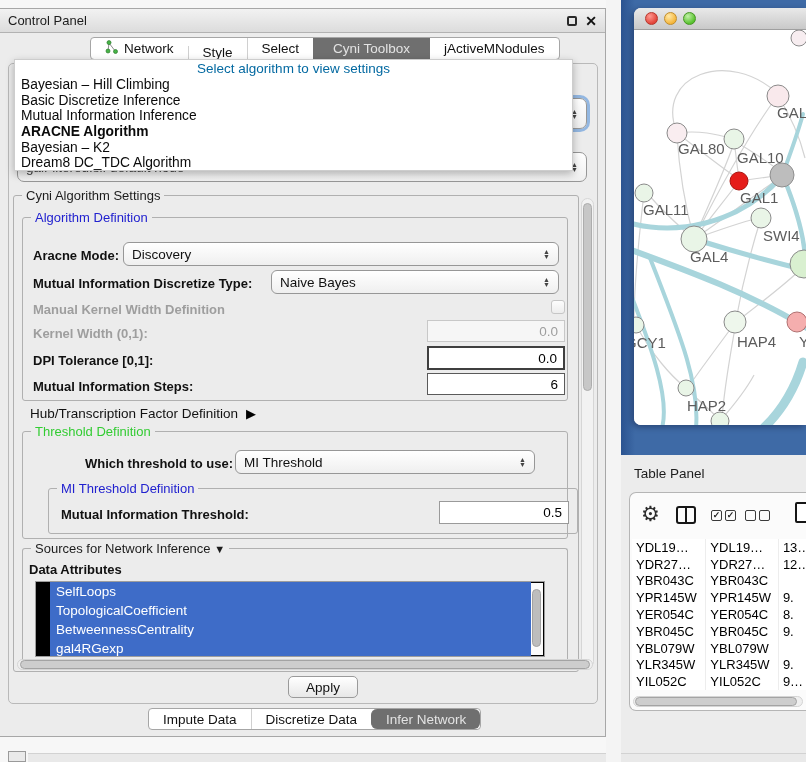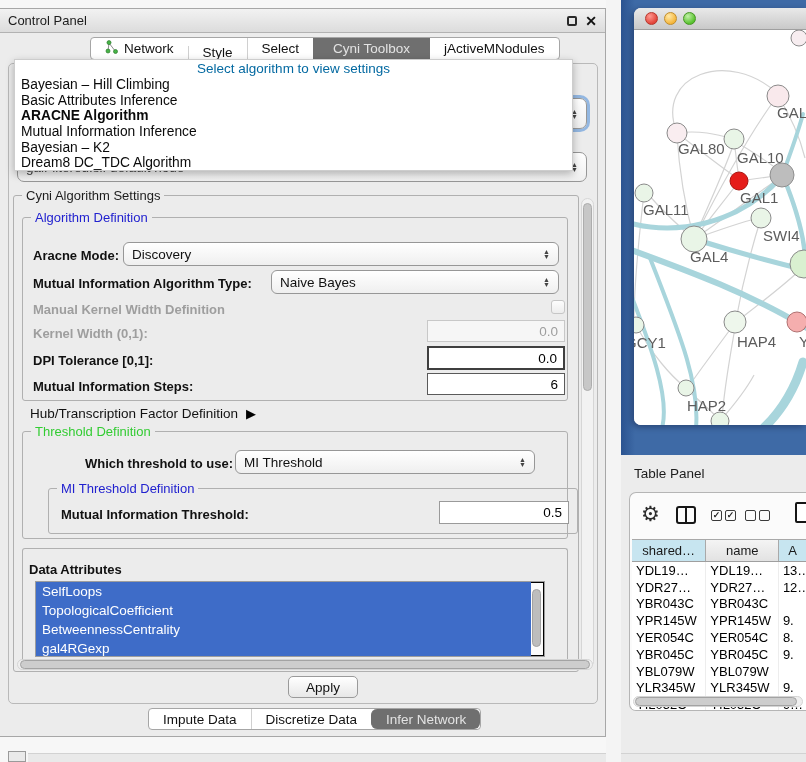--- a/index.html
+++ b/index.html
@@ -59,21 +59,21 @@
   .glabel { font-size:13px; font-weight:bold; color:#9e9e9e; white-space:nowrap; }
 
   .checkbox-dis { width:14px; height:14px; border:1px solid #c6c6c6; border-radius:3px;
                   background:linear-gradient(#fdfdfd,#ededed); }
 
   .vtrack { width:13px; background:#f2f2f2; border:1px solid #d6d6d6; border-radius:7px; }
   .vthumb { position:absolute; left:1px; width:9px; background:#c7c7c7; border:1px solid #adadad; border-radius:5px; }
   .htrack { height:11px; background:#efefef; border:1px solid #d4d4d4; border-radius:6px; }
   .hthumb { position:absolute; top:0px; height:9px; background:#cdcdcd; border:1px solid #a3a3a3; border-radius:5px; }
 
-  .listbox { background:#000000; border:1px solid #9d9d9d; overflow:hidden; }
+  .listbox { background:#000000; border:1px solid #9d9d9d; overflow:hidden;padding-left:14px; }
   .src-item { height:19px; line-height:19px; padding-left:6px; color:#fff; font-size:13.5px; white-space:nowrap; }
   .list-track { position:absolute; right:1px; top:1px; bottom:1px; width:12px; background:#fbfbfb; }
   .list-thumb { position:absolute; right:2px; top:6px; width:9px; height:58px;
                 background:#bdbdbd; border:1px solid #a2a2a2; border-radius:5px; }
 
   .hub-row { font-size:13.5px; color:#111; display:flex; align-items:center; gap:8px; }
   .tri-right { font-size:13px; color:#000; }
 
   .apply-btn { border:1px solid #9a9a9a; border-radius:5px; background:linear-gradient(#ffffff,#e7e7e7);
                font-size:13.5px; color:#111; display:flex; align-items:center; justify-content:center; }
@@ -194,21 +194,21 @@
 
         <span class="abs blabel" style="left:10px; top:30px;">Aracne Mode:</span>
         <div class="abs combo" style="left:100px; top:24px; width:436px; height:24px;">
           <span>Discovery</span>
           <span class="stepper">
               <span>▲</span>
               <span>▼</span>
             </span>
         </div>
 
-        <span class="abs blabel" style="left:10px; top:58px;">Mutual Information Algorithm Type:</span>
+        <span class="abs blabel" style="left:10px; top:58px;">Mutual Information Discretize Type:</span>
         <div class="abs combo" style="left:248px; top:52px; width:288px; height:24px;">
           <span>Naive Bayes</span>
           <span class="stepper">
               <span>▲</span>
               <span>▼</span>
             </span>
         </div>
 
         <span class="abs glabel" style="left:10px; top:84px;">Manual Kernel Width Definition</span>
         <div class="abs checkbox-dis" style="left:528px; top:82px;"></div>
@@ -249,20 +249,24 @@
         <div class="abs groupbox" style="left:25px; top:56px; width:530px; height:46px;">
           <span class="gtitle blue">MI Threshold Definition</span>
           <span class="abs blabel" style="left:12px; top:18px;">Mutual Information Threshold:</span>
           <div class="abs field" style="left:390px; top:12px; width:130px; height:23px;">
             <span>0.5</span>
           </div>
         </div>
       </div>
 
       <div class="abs groupbox" style="left:8px; top:352px; width:546px; height:118px; border-bottom:none;">
+        <span class="gtitle">
+          <span>Sources for Network Inference</span>
+          <span style="font-size:11px;">▼</span>
+        </span>
         <span class="abs blabel" style="left:6px; top:13px;">Data Attributes</span>
         <div class="abs listbox" style="left:12px; top:32px; width:510px; height:76px;" id="src-list">
 
         <div class="src-item" style="background: rgb(62, 108, 200); width: calc(100% - 13px);">SelfLoops</div>
             <div class="src-item" style="background: rgb(62, 108, 200); width: calc(100% - 13px);">TopologicalCoefficient</div>
             <div class="src-item" style="background: rgb(62, 108, 200); width: calc(100% - 13px);">BetweennessCentrality</div>
             <div class="src-item" style="background: rgb(62, 108, 200); width: calc(100% - 13px);">gal4RGexp</div>
             <div class="list-track">
             <div class="list-thumb"></div>
           </div>
@@ -279,23 +283,23 @@
 
     <div class="abs apply-btn" style="left:260px; top:612px; width:70px; height:22px;margin-left:19px;">
       <span>Apply</span>
     </div>
   </div>
 
   <div class="abs popup">
     <div class="popup-header">Select algorithm to view settings</div>
     <div id="popup-items">
         <div class="popup-item">Bayesian – Hill Climbing</div>
-        <div class="popup-item">Basic Attributes Inference</div>
+        <div class="popup-item">Basic Discretize Inference</div>
+        <div class="popup-item">Mutual Information Inference</div>
         <div class="popup-item bold">ARACNE Algorithm</div>
-        <div class="popup-item">Mutual Information Inference</div>
         <div class="popup-item">Bayesian – K2</div>
         <div class="popup-item">Dream8 DC_TDC Algorithm</div>
       </div>
   </div>
 
   <div class="abs bottom-tabbar" id="bottom-tabs">
       <div class="tab" style="min-width: 96px;">
         <span>Impute Data</span>
       </div>
       <div class="tab" style="min-width: 118px;">
@@ -389,25 +393,20 @@
   <div class="tbl-toolbar">
     <span class="gear">⚙</span>
     <span class="split-icon"></span>
     <span class="cb-icon" style="left:81px;">✓</span>
     <span class="cb-icon" style="left:95px;">✓</span>
     <span class="cb-icon" style="left:115px;"></span>
     <span class="cb-icon" style="left:129px;"></span>
     <span class="doc-icon"></span>
   </div>
   <div class="tbl">
-    <div class="tbl-head" id="tbl-head">
-        <div class="th hl" style="width: 80px;">shared…</div>
-        <div class="th" style="width: 78px;">name</div>
-        <div class="th hl" style="width: 30px;">A</div>
-      </div>
     <div id="tbl-body">
         <div class="tr">
           <div class="td" style="width: 80px;">YDL19…</div>
           <div class="td" style="width: 78px;">YDL19…</div>
           <div class="td" style="width: 30px;">13…</div>
         </div>
         <div class="tr">
           <div class="td" style="width: 80px;">YDR27…</div>
           <div class="td" style="width: 78px;">YDR27…</div>
           <div class="td" style="width: 30px;">12…</div>

